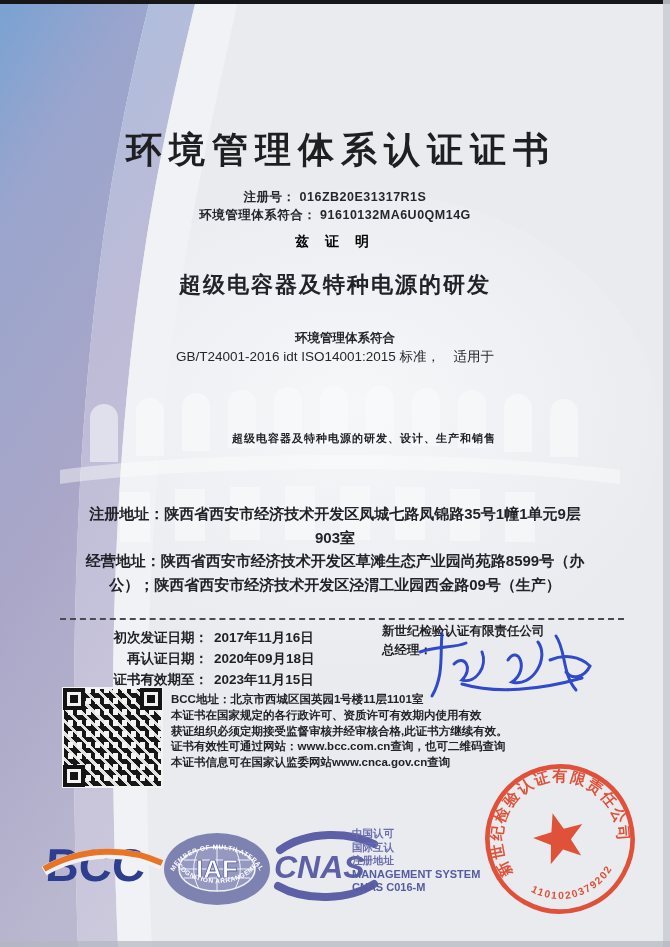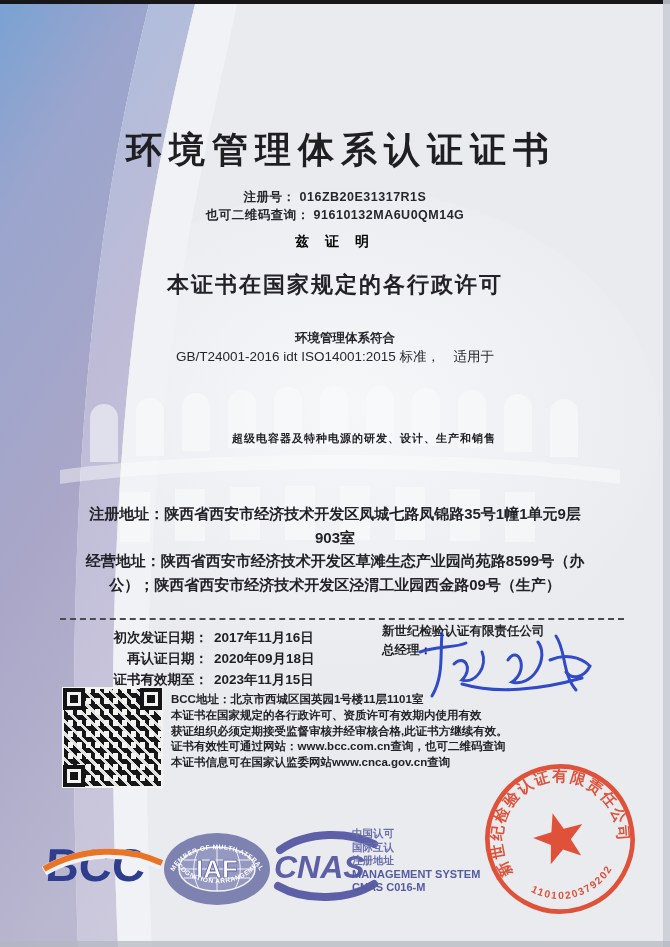--- a/index.html
+++ b/index.html
@@ -103,24 +103,24 @@
       <rect x="505" y="492" width="30" height="50"></rect>
     </g>
 
     <rect width="670" height="4" fill="#17171a"></rect>
     <rect x="663" y="0" width="7" height="947" fill="#c9ccd4" opacity="0.85"></rect>
     <rect y="941" width="670" height="6" fill="#b3b6c0" opacity="0.7"></rect>
   </svg>
 
   <div class="abs title">环境管理体系认证证书</div>
   <div class="abs regline" style="top:189px">注册号： 016ZB20E31317R1S</div>
-  <div class="abs regline" style="top:207px">也可二维码查询： 91610132MA6U0QM14G</div>
+  <div class="abs regline" style="top:207px">环境管理体系符合： 91610132MA6U0QM14G</div>
 
   <div class="abs certify">兹 证 明</div>
-  <div class="abs company">本证书在国家规定的各行政许可</div>
+  <div class="abs company">超级电容器及特种电源的研发</div>
 
   <div class="abs conf1">环境管理体系符合</div>
   <div class="abs conf2">GB/T24001-2016 idt ISO14001:2015 标准，　适用于</div>
 
   <div class="abs scope">超级电容器及特种电源的研发、设计、生产和销售</div>
 
   <div class="abs addr">
     <div>注册地址：陕西省西安市经济技术开发区凤城七路凤锦路35号1幢1单元9层</div>
     <div>903室</div>
     <div>经营地址：陕西省西安市经济技术开发区草滩生态产业园尚苑路8599号（办</div>

